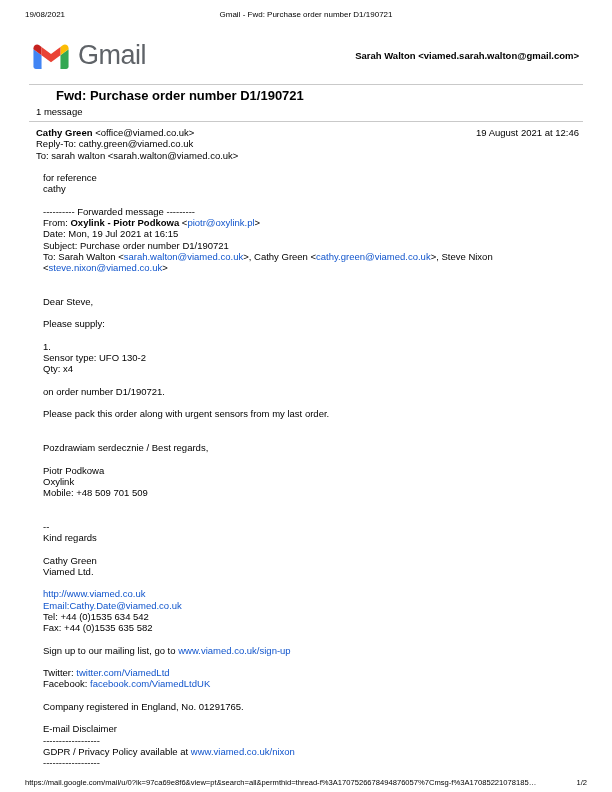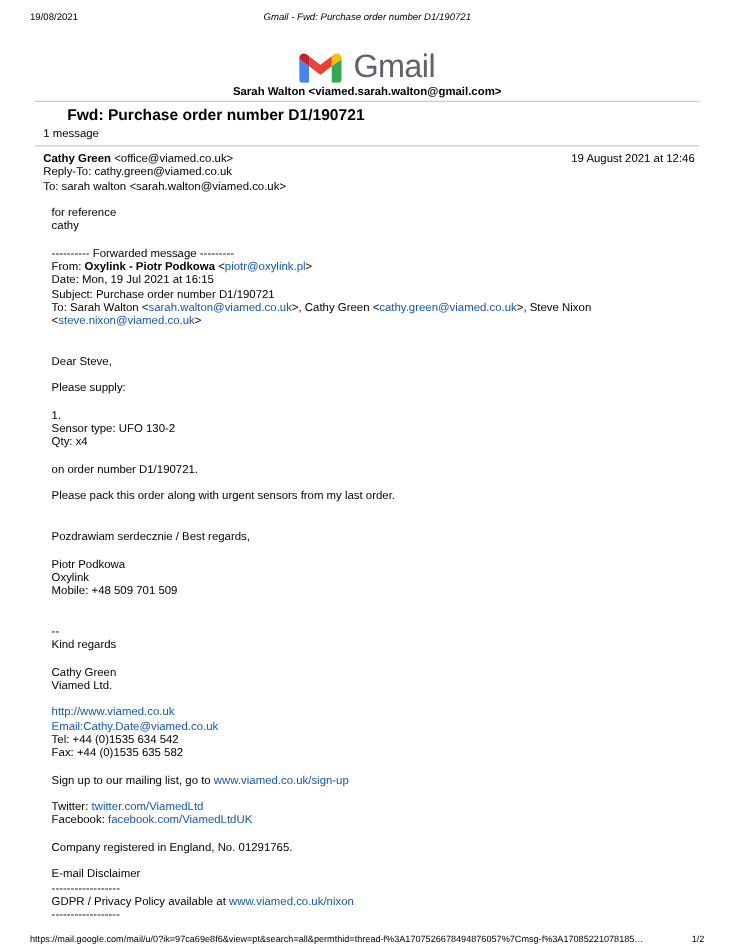--- a/index.html
+++ b/index.html
@@ -7,24 +7,24 @@
   body {
     width:612px; height:792px; position:relative; overflow:hidden;
     font-family:"Liberation Sans", sans-serif; color:#000;
   }
   .print-header {
     position:absolute; top:10px; left:25px; right:25px;
     display:grid; grid-template-columns:1fr auto 1fr;
     font-size:8px; color:#000;
   }
   .print-header .left  { text-align:left; }
-  .print-header .center{ text-align:left;font-style:italic; }
+  .print-header .center{ text-align:left; }
   .masthead {
     position:absolute; top:40px; left:33px; right:33px;
-    display:flex; justify-content:space-between; align-items:center;flex-direction:column;
+    display:flex; justify-content:space-between; align-items:center;
   }
   .logo { display:flex; align-items:center; gap:9px; }
   .logo svg { width:36px; height:27px; display:block; }
   .logo-text { font-size:27px; color:#5f6368; letter-spacing:-0.5px; }
   .account { font-size:9.5px; font-weight:bold; }
   .rule { position:absolute; left:29px; right:29px; border-top:1px solid #c9c9c9; }
   .rule-1 { top:84px; }
   .rule-2 { top:121px; }
   .subject { position:absolute; top:88px; left:36px; font-size:13px; font-weight:bold;margin-left:20px; }
   .msg-count { position:absolute; top:106px; left:36px; font-size:9.5px; }

